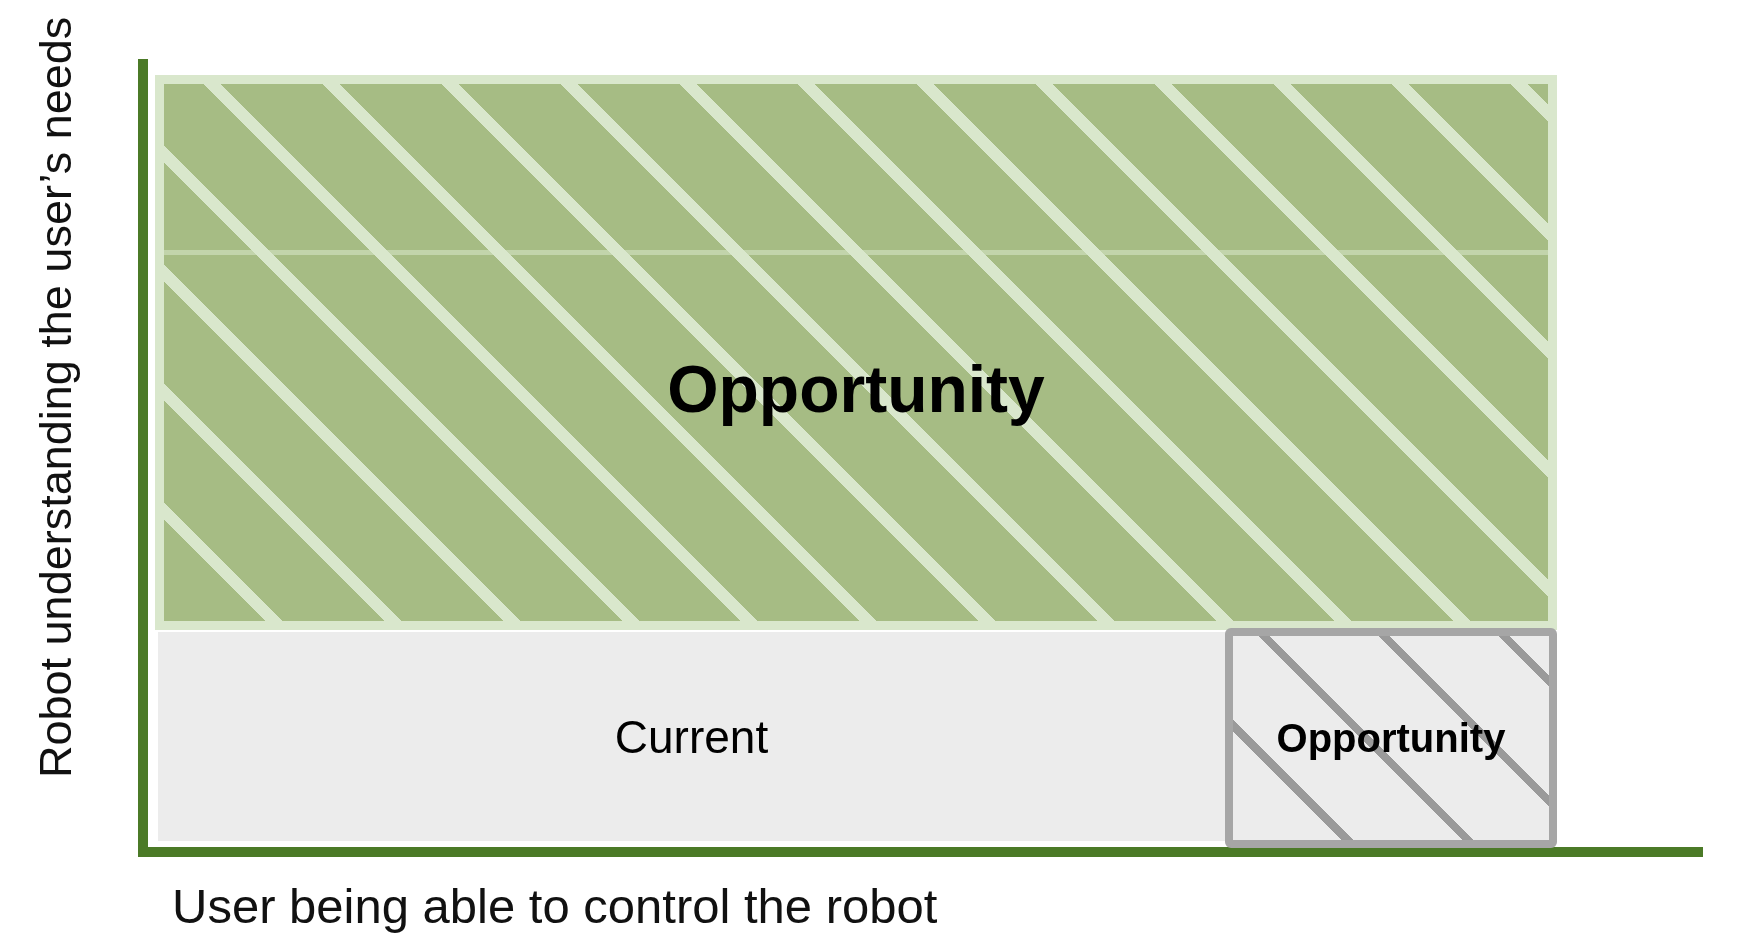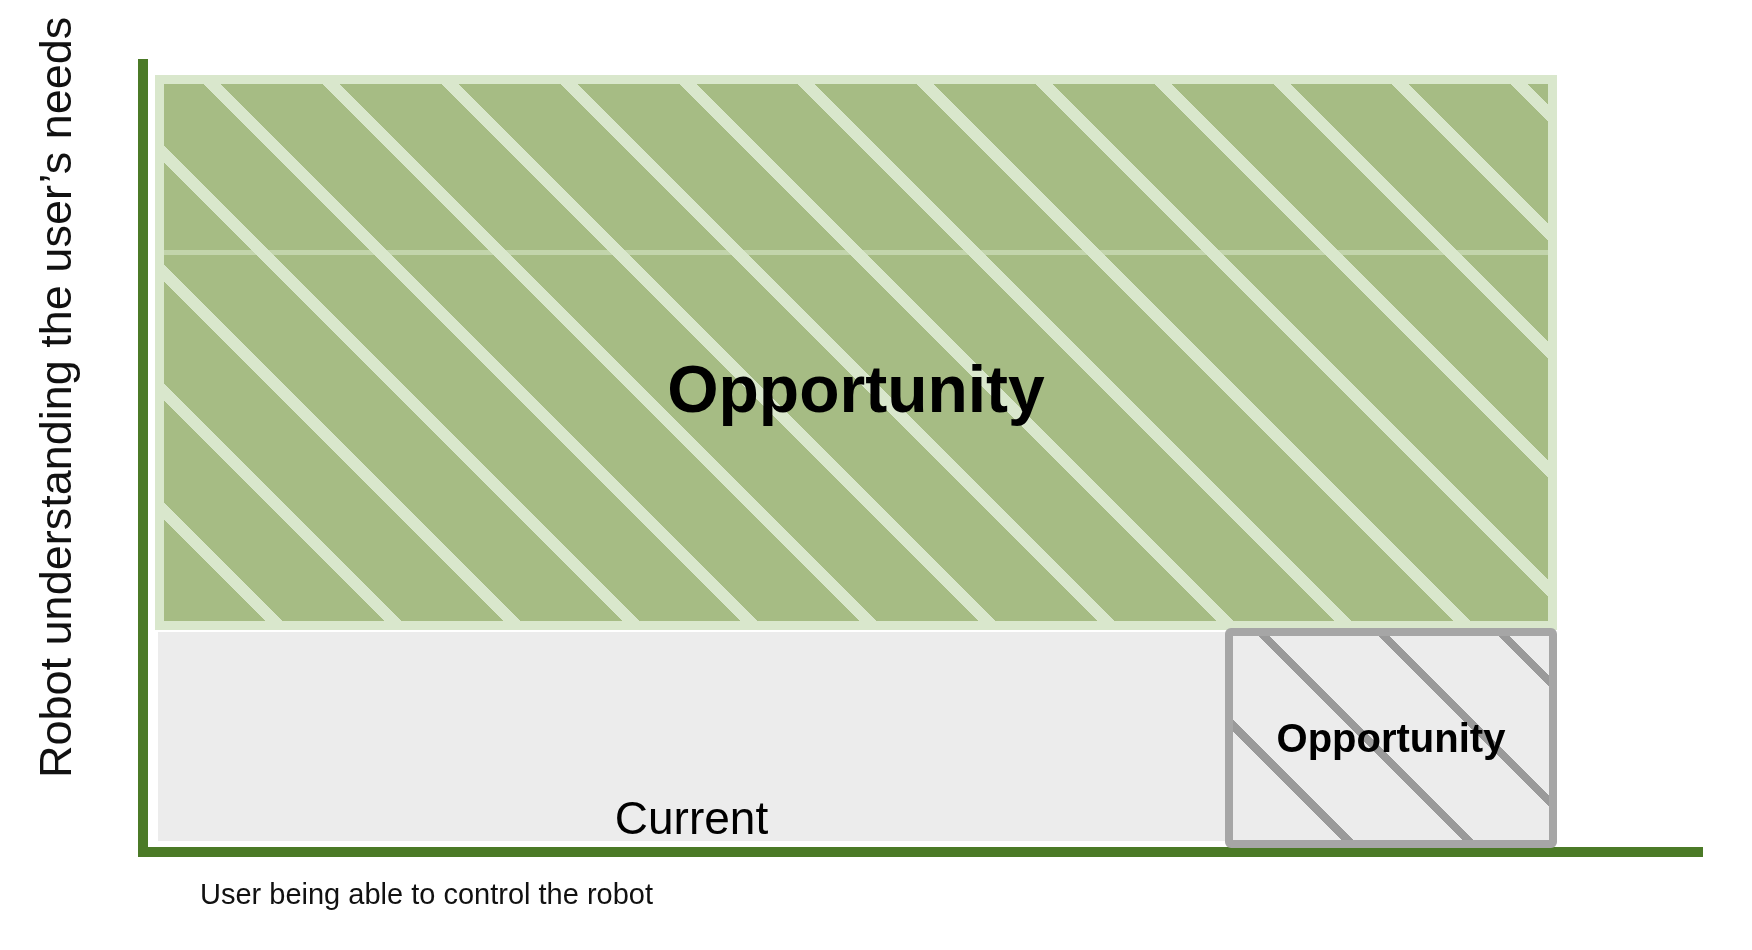--- a/index.html
+++ b/index.html
@@ -47,23 +47,23 @@
     justify-content: center;
     writing-mode: vertical-rl;
     transform: rotate(180deg);
     font-size: 45px;
     line-height: 1;
     white-space: nowrap;
     color: var(--text, #111111);
   }
   .x-axis-label {
     position: absolute;
-    left: 200px;
+    left: 172px;
     top: 878px;
-    font-size: 29px;
+    font-size: 49px;
     line-height: 1.15;
     white-space: nowrap;
     color: var(--text, #111111);
   }
 
   
   .region-opportunity-main {
     position: absolute;
     left: 155px;
     top: 75px;
@@ -110,21 +110,21 @@
     height: 209px;
     background: var(--gray-fill, #ececec);
   }
   .label-current-area {
     position: absolute;
     left: 0;
     top: 0;
     width: 1067px;  
     height: 209px;
     display: flex;
-    align-items: flex-end;
+    align-items: center;
     justify-content: center;
   }
   .label-current {
     font-size: 46px;
     font-weight: 400;
     line-height: 1;
     color: #000000;
   }
 
   

